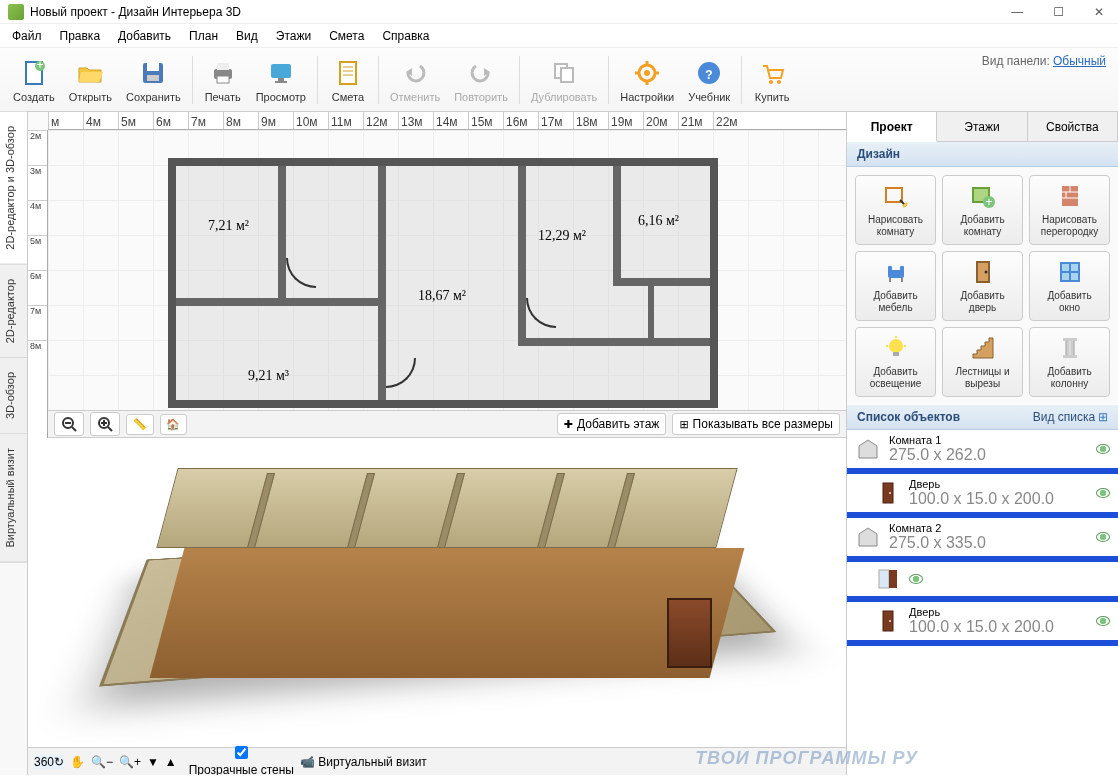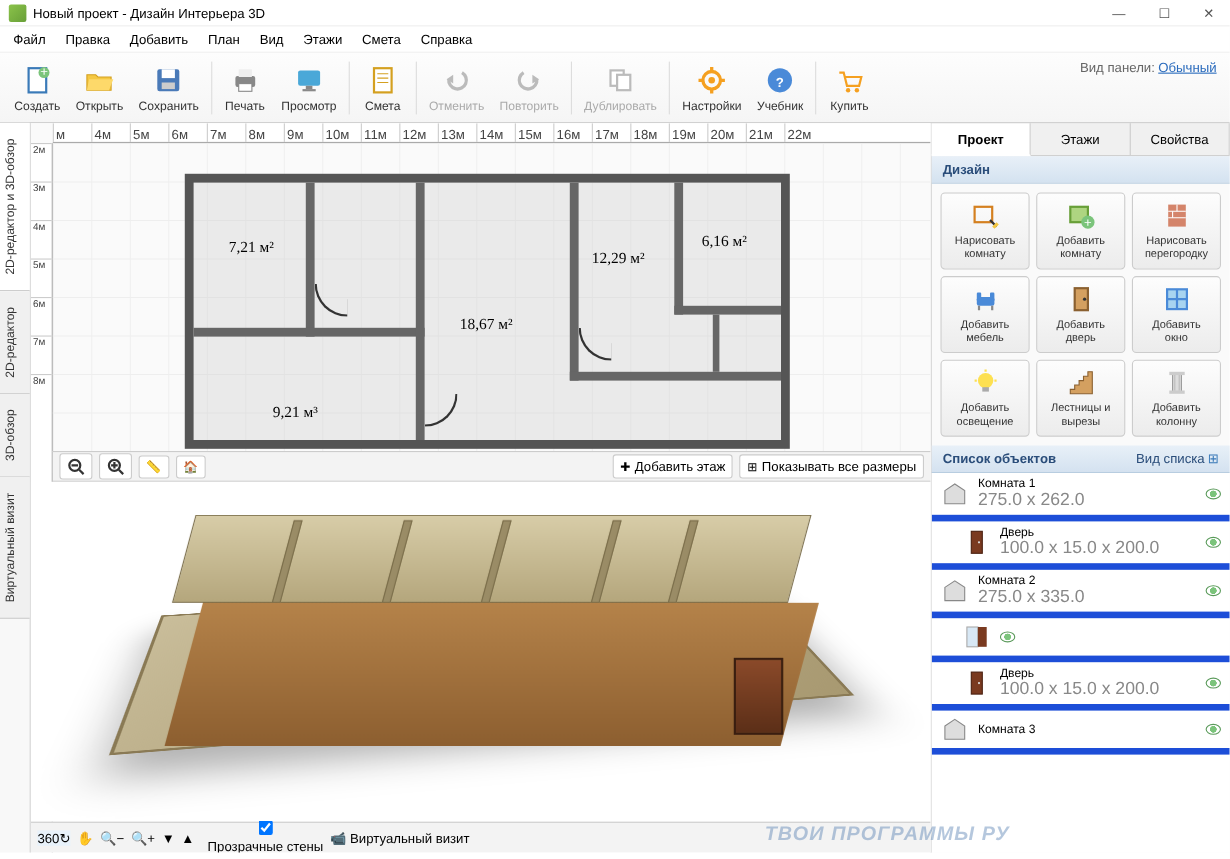--- a/index.html
+++ b/index.html
@@ -505,29 +505,17 @@
               <rect x="8" y="3" width="10" height="20" fill="#7a3a20" stroke="#4a2010"></rect>
               <circle cx="15" cy="13" r="1" fill="#ddd"></circle>
             </svg>
           </div>
           <div class="oinfo">
             <div class="oname">Дверь</div>
             <div class="odim">100.0 x 15.0 x 200.0</div>
           </div>
           <div class="oeye"></div>
         </div>
-        <div class="obj-item">
-          <div class="oicon">
-            <svg width="26" height="26">
-              <path d="M4 10 L13 4 L22 10 L22 22 L4 22 Z" fill="#ddd" stroke="#888"></path>
-            </svg>
-          </div>
-          <div class="oinfo">
-            <div class="oname">Комната 3</div>
-            <div class="odim"></div>
-          </div>
-          <div class="oeye"></div>
-        </div>
       </div>
   </div>
 </div>
 
 <div class="watermark">ТВОИ ПРОГРАММЫ РУ</div>
 
 </body></html>

